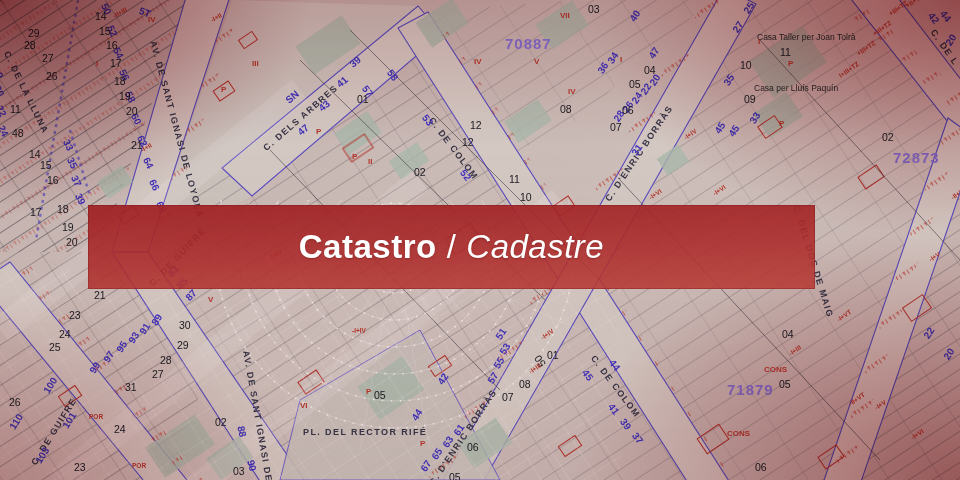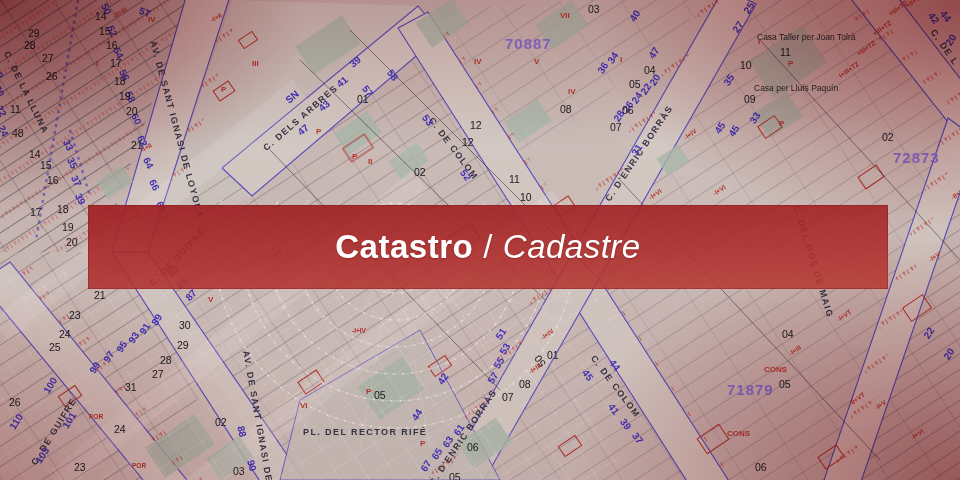--- a/index.html
+++ b/index.html
@@ -16,21 +16,21 @@
   .ann{font-size:6.5px;font-weight:bold;color:#b8392e;}
   .bld{font-size:8.5px;color:#2b2b2b;}
   #vignette{position:absolute;left:0;top:0;width:960px;height:480px;pointer-events:none;
     mix-blend-mode:multiply;
     background:
       radial-gradient(430px 300px at 0% 0%,   rgba(130,16,24,.66), rgba(130,16,24,0) 72%),
       radial-gradient(520px 330px at 100% 0%, rgba(146,22,28,.58), rgba(146,22,28,0) 72%),
       radial-gradient(540px 350px at 100% 100%,rgba(146,22,28,.52), rgba(146,22,28,0) 72%),
       radial-gradient(430px 280px at 0% 100%, rgba(146,22,28,.30), rgba(146,22,28,0) 70%),
       linear-gradient(180deg, rgba(150,30,34,.26), rgba(150,30,34,.06) 30%, rgba(150,40,40,.12));}
-  #banner{position:absolute;left:88px;top:205px;width:800px;height:84px;
+  #banner{position:absolute;left:88px;top:205px;width:727px;height:84px;
     display:flex;align-items:center;justify-content:center;
     background:linear-gradient(178deg, rgba(158,33,36,.94) 0%, rgba(172,45,44,.90) 55%, rgba(184,60,54,.88) 100%);
     box-shadow:0 0 0 1px rgba(120,20,22,.35) inset;}
   #banner .txt{color:#ffffff;font-size:33px;letter-spacing:.5px;text-shadow:0 1px 2px rgba(90,10,12,.35);}
   #banner .b1{font-weight:bold;}
   #banner .sep{font-weight:normal;margin:0 10px;}
   #banner .b2{font-style:italic;font-weight:normal;}
 </style>
 </head>
 <body>

